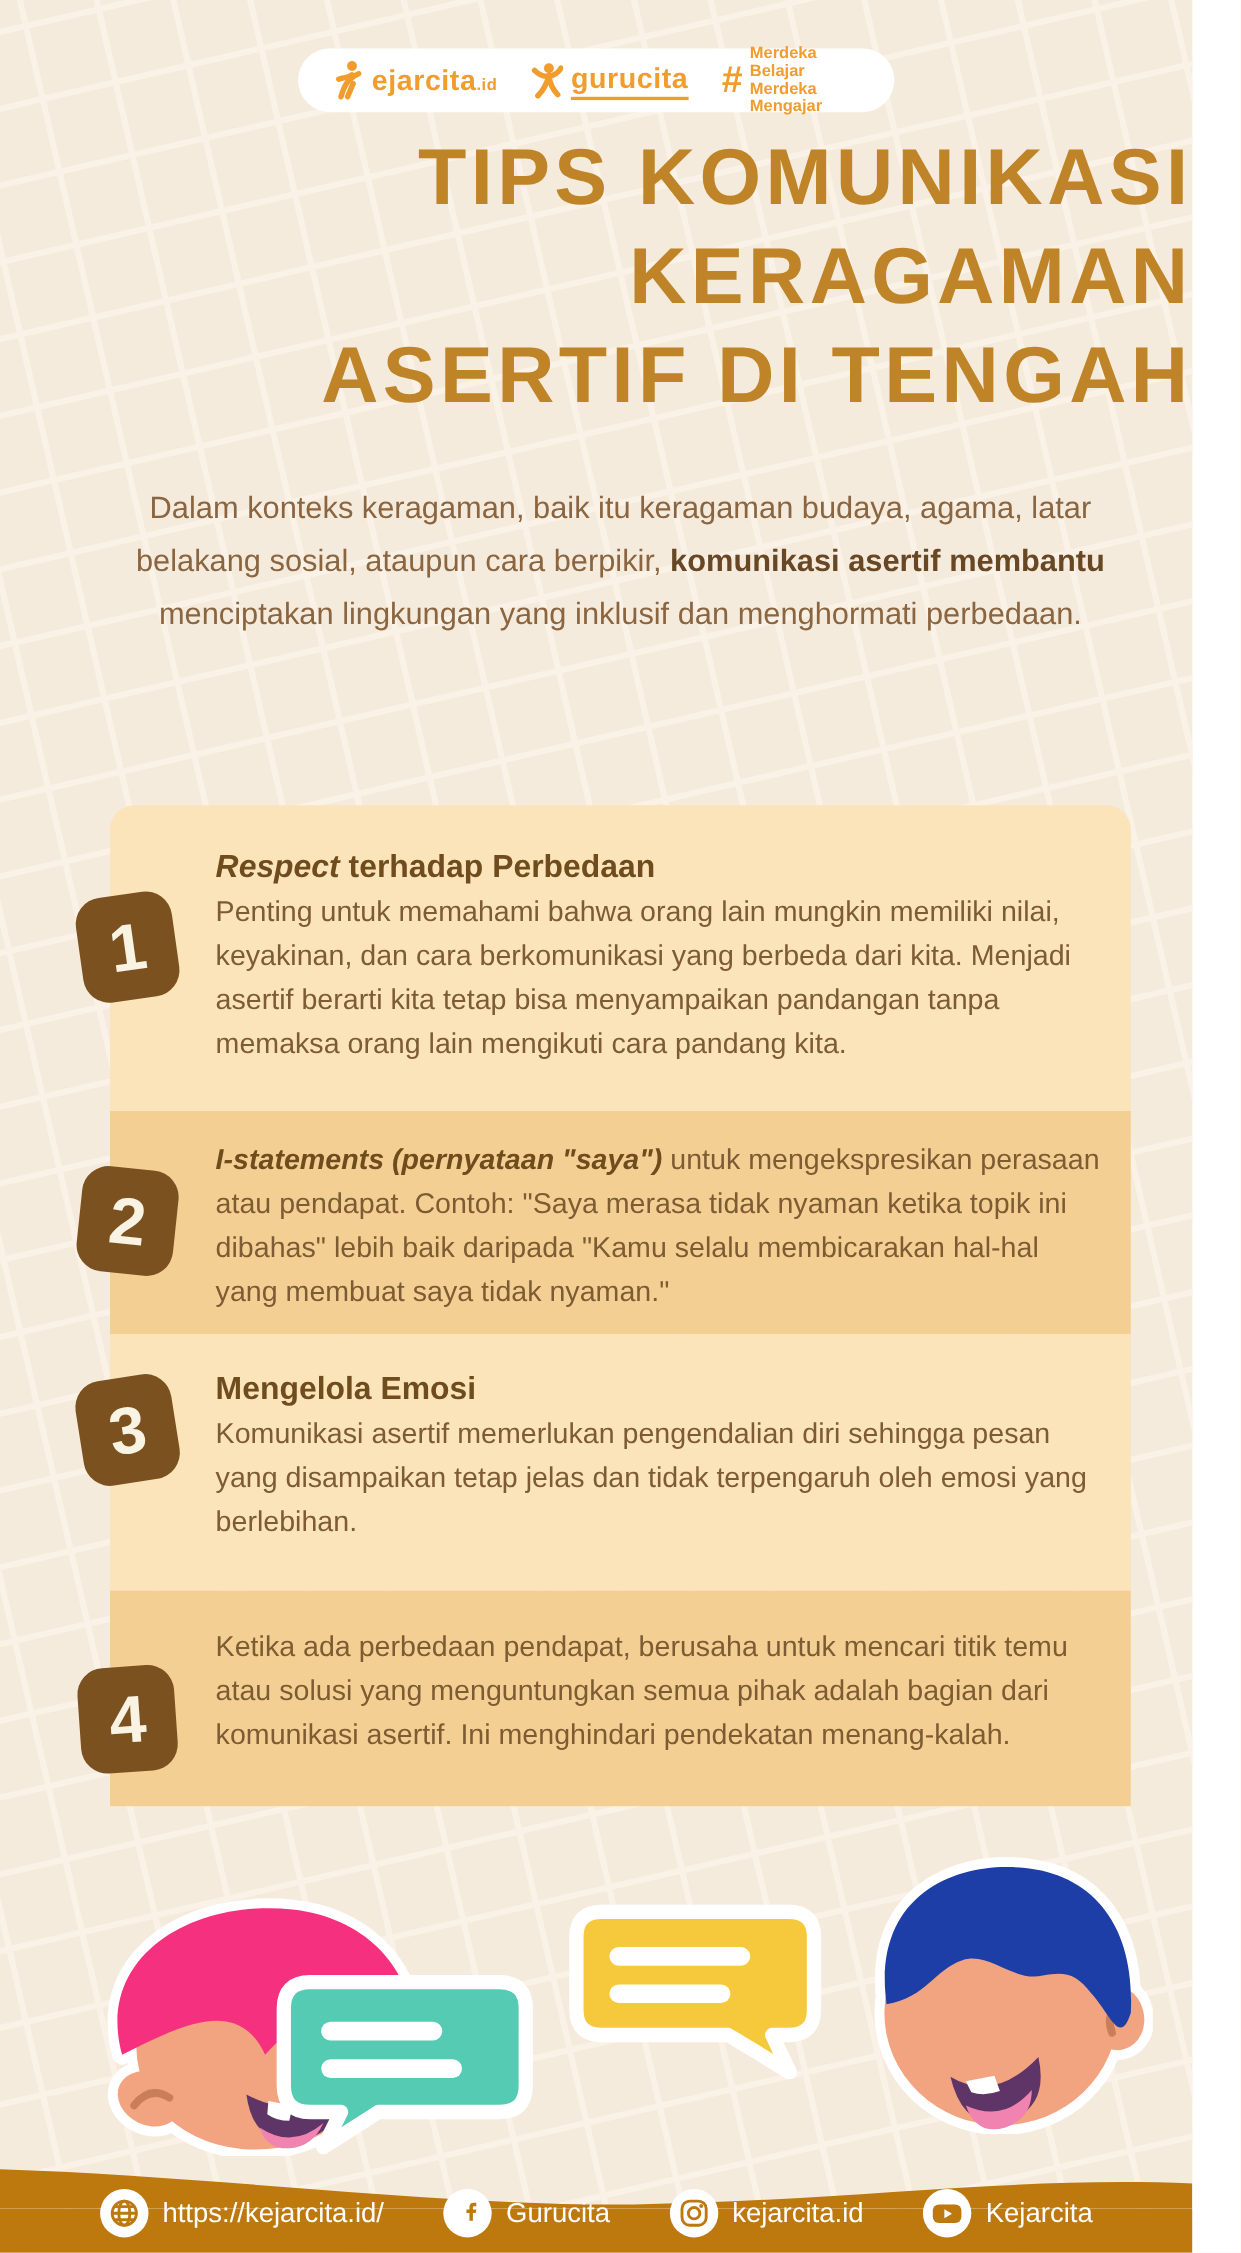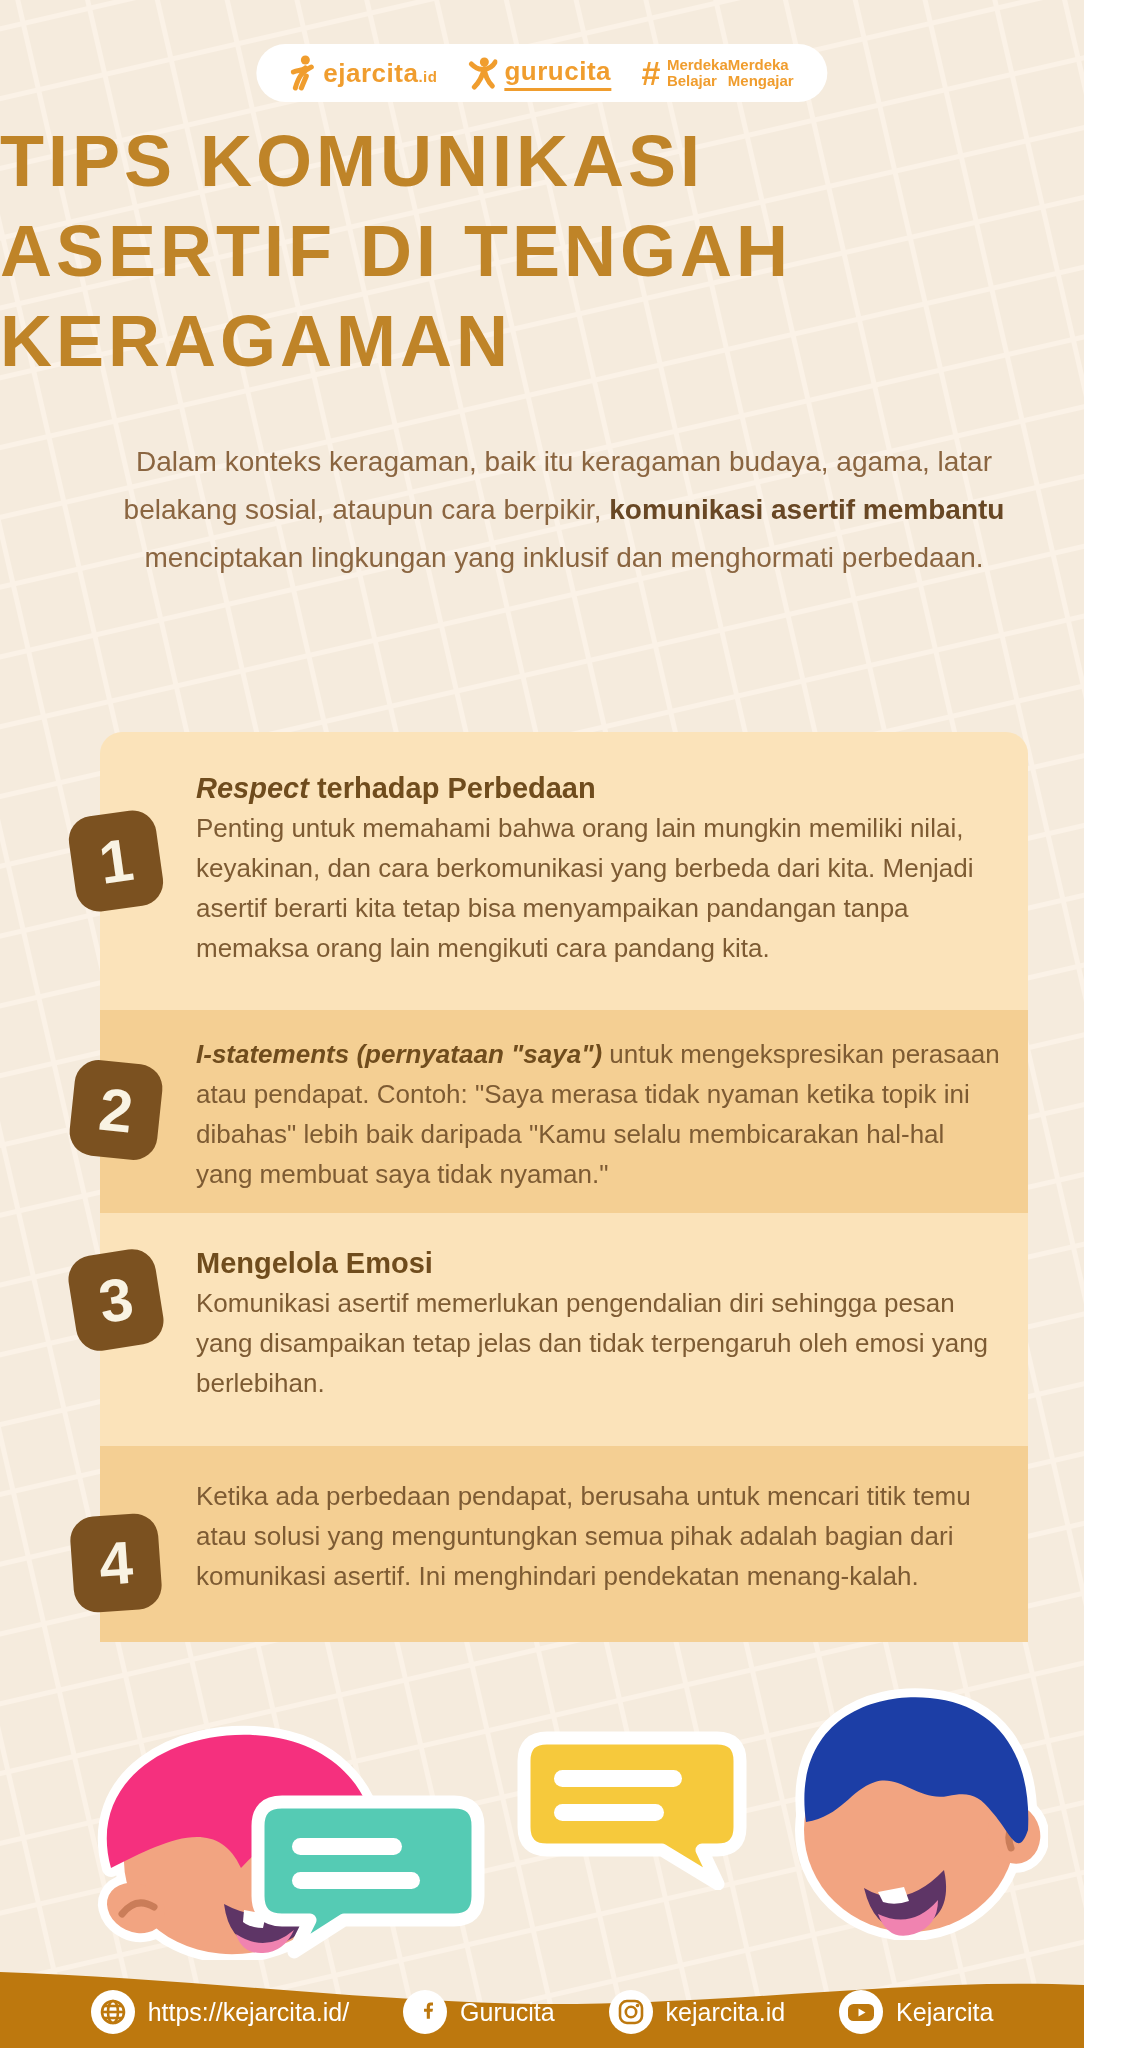--- a/index.html
+++ b/index.html
@@ -16,27 +16,27 @@
 
   
   .header-pill { position:absolute; top:44px; left:50%; transform:translateX(-50%);
     height:58px; background:#ffffff; border-radius:30px; display:flex; align-items:center;
     gap:30px; padding:0 34px; }
   .logo { display:flex; align-items:center; gap:7px; color:var(--logo_orange,#f09d2e); }
   .logo-text { font-weight:bold; font-size:26px; letter-spacing:0.5px; }
   .logo-text .tld { font-size:15px; }
   .logo-gurucita .logo-text { border-bottom:3px solid var(--logo_orange,#f09d2e); padding-bottom:1px; }
   .hash-mark { font-size:34px; font-weight:bold; font-style:italic; }
-  .hash-lines { display:flex; flex-direction:row; line-height:16px;align-items:flex-end; }
+  .hash-lines { display:flex; flex-direction:column; line-height:16px;align-items:flex-end; }
   .hash-lines span { font-size:15px; font-weight:bold; }
 
   
-  .title { position:absolute; top:116px; width:100%; text-align:left;
+  .title { position:absolute; top:116px; width:100%; text-align:right;
     font-size:72px; font-weight:bold; letter-spacing:4px; line-height:90px;
-    color:var(--title,#bf8428); }
+    color:var(--title,#bf8428);padding-left:16px; }
   .title .tl { display:block; }
 
   
   .intro, .lead { position:absolute; left:84px; width:960px; text-align:center;
     font-size:28px; line-height:48px; color:var(--text,#8a6540); }
   .intro { top:438px; }
   .intro b { color:var(--text_bold,#684724); }
   .lead { top:612px; }
 
   
@@ -128,22 +128,22 @@
         <span class="hash-mark">#</span>
         <span class="hash-lines">
           <span>Merdeka Belajar</span>
           <span>Merdeka Mengajar</span>
         </span>
       </div>
     </div>
 
     <h1 class="title">
       <span class="tl">TIPS KOMUNIKASI</span>
+      <span class="tl">KERAGAMAN</span>
       <span class="tl">ASERTIF DI TENGAH</span>
-      <span class="tl">KERAGAMAN</span>
     </h1>
 
     <p class="intro"><span>Dalam konteks keragaman, baik itu keragaman budaya, agama, latar belakang sosial, ataupun cara berpikir, </span><b>komunikasi asertif membantu</b><span> menciptakan lingkungan yang inklusif dan menghormati perbedaan.</span></p>
 
     <div class="tips">
 
       <section class="tip tip1 light first">
         <div class="badge b1">
             <span>1</span>
           </div>

